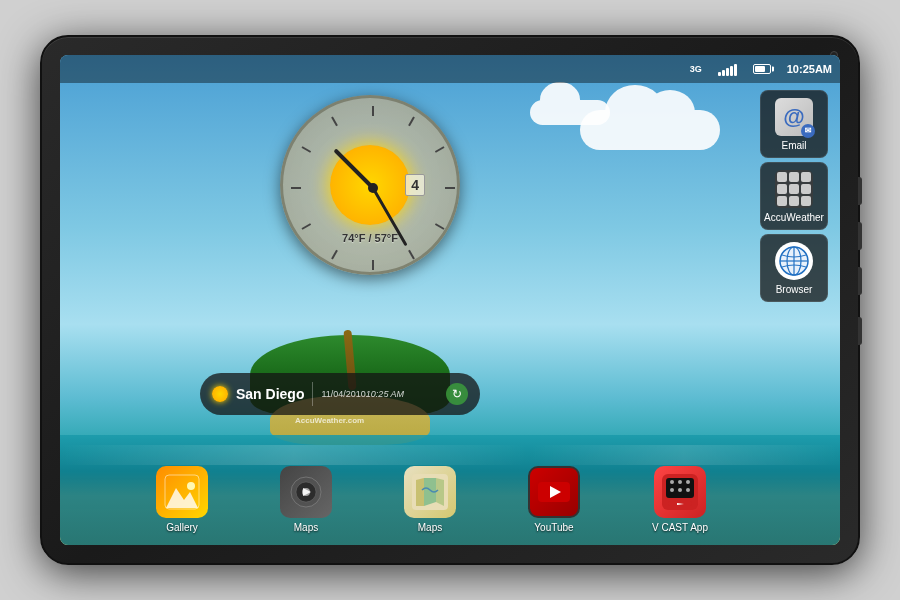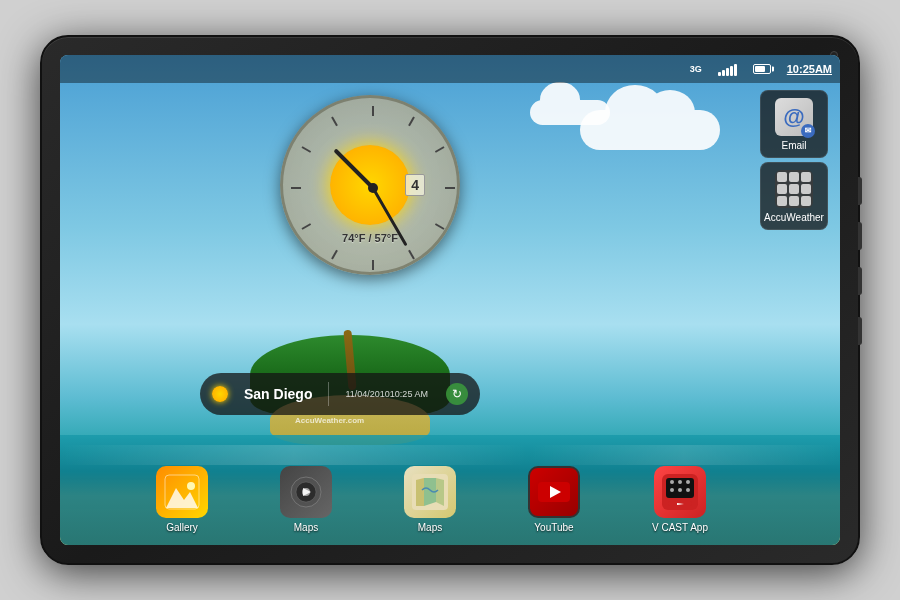--- a/index.html
+++ b/index.html
@@ -188,21 +188,20 @@
     }
     .status-icons {
       display: flex;
       align-items: center;
       gap: 16px;
     }
     .status-text {
       color: white;
       font-size: 11px;
       font-weight: bold;
-      text-decoration: underline;
     }
     .signal-bars {
       display: flex;
       align-items: flex-end;
       gap: 1px;
       height: 14px;
     }
     .bar {
       width: 3px;
       background: white;
@@ -306,21 +305,21 @@
       position: absolute;
       bottom: 130px;
       left: 140px;
       width: 280px;
       height: 42px;
       background: rgba(20,20,20,0.75);
       border-radius: 21px;
       display: flex;
       align-items: center;
       padding: 0 12px;
-      gap: 16px;
+      gap: 8px;
       z-index: 6;
     }
     .weather-sun-icon {
       width: 16px;
       height: 16px;
       background: radial-gradient(circle, #FFD700, #FFA500);
       border-radius: 50%;
       box-shadow: 0 0 6px #FFD700;
       flex-shrink: 0;
     }
@@ -340,20 +339,21 @@
       display: flex;
       flex-direction: row;
     }
     .weather-date {
       color: rgba(255,255,255,0.8);
       font-size: 9px;
     }
     .weather-time {
       color: rgba(255,255,255,0.8);
       font-size: 9px;
+      font-style: italic;
     }
     .refresh-icon {
       width: 22px;
       height: 22px;
       background: rgba(60,160,60,0.8);
       border-radius: 50%;
       display: flex;
       align-items: center;
       justify-content: center;
       color: white;
@@ -617,20 +617,34 @@
               <div class="apps-dot"></div>
               <div class="apps-dot"></div>
               <div class="apps-dot"></div>
               <div class="apps-dot"></div>
               <div class="apps-dot"></div>
             </div>
           </div>
           <span class="sidebar-label">AccuWeather</span>
         </div>
 
+        <div class="sidebar-app">
+          <div class="sidebar-icon" style="background:white;border-radius:50%;">
+            <svg width="32" height="32" viewBox="0 0 32 32">
+              <circle cx="16" cy="16" r="14" fill="none" stroke="#1a6bbf" stroke-width="1.5"></circle>
+              <ellipse cx="16" cy="16" rx="7" ry="14" fill="none" stroke="#1a6bbf" stroke-width="1.2"></ellipse>
+              <line x1="2" y1="16" x2="30" y2="16" stroke="#1a6bbf" stroke-width="1.2"></line>
+              <line x1="16" y1="2" x2="16" y2="30" stroke="#1a6bbf" stroke-width="1.2"></line>
+              <path d="M4 10 Q16 14 28 10" fill="none" stroke="#1a6bbf" stroke-width="1"></path>
+              <path d="M4 22 Q16 18 28 22" fill="none" stroke="#1a6bbf" stroke-width="1"></path>
+              <circle cx="16" cy="16" r="14" fill="rgba(100,160,230,0.15)"></circle>
+            </svg>
+          </div>
+          <span class="sidebar-label">Browser</span>
+        </div>
       </div>
 
       <div class="app-dock">
 
         <div class="dock-app">
           <div class="dock-icon icon-gallery">
             <svg width="36" height="36" viewBox="0 0 36 36">
               <polygon points="2,34 12,14 20,26 26,18 34,34" fill="rgba(255,255,255,0.8)"></polygon>
               <circle cx="27" cy="12" r="4" fill="rgba(255,255,200,0.9)"></circle>
               <rect x="1" y="1" width="34" height="34" rx="4" fill="none" stroke="rgba(255,255,255,0.5)" stroke-width="1"></rect>

